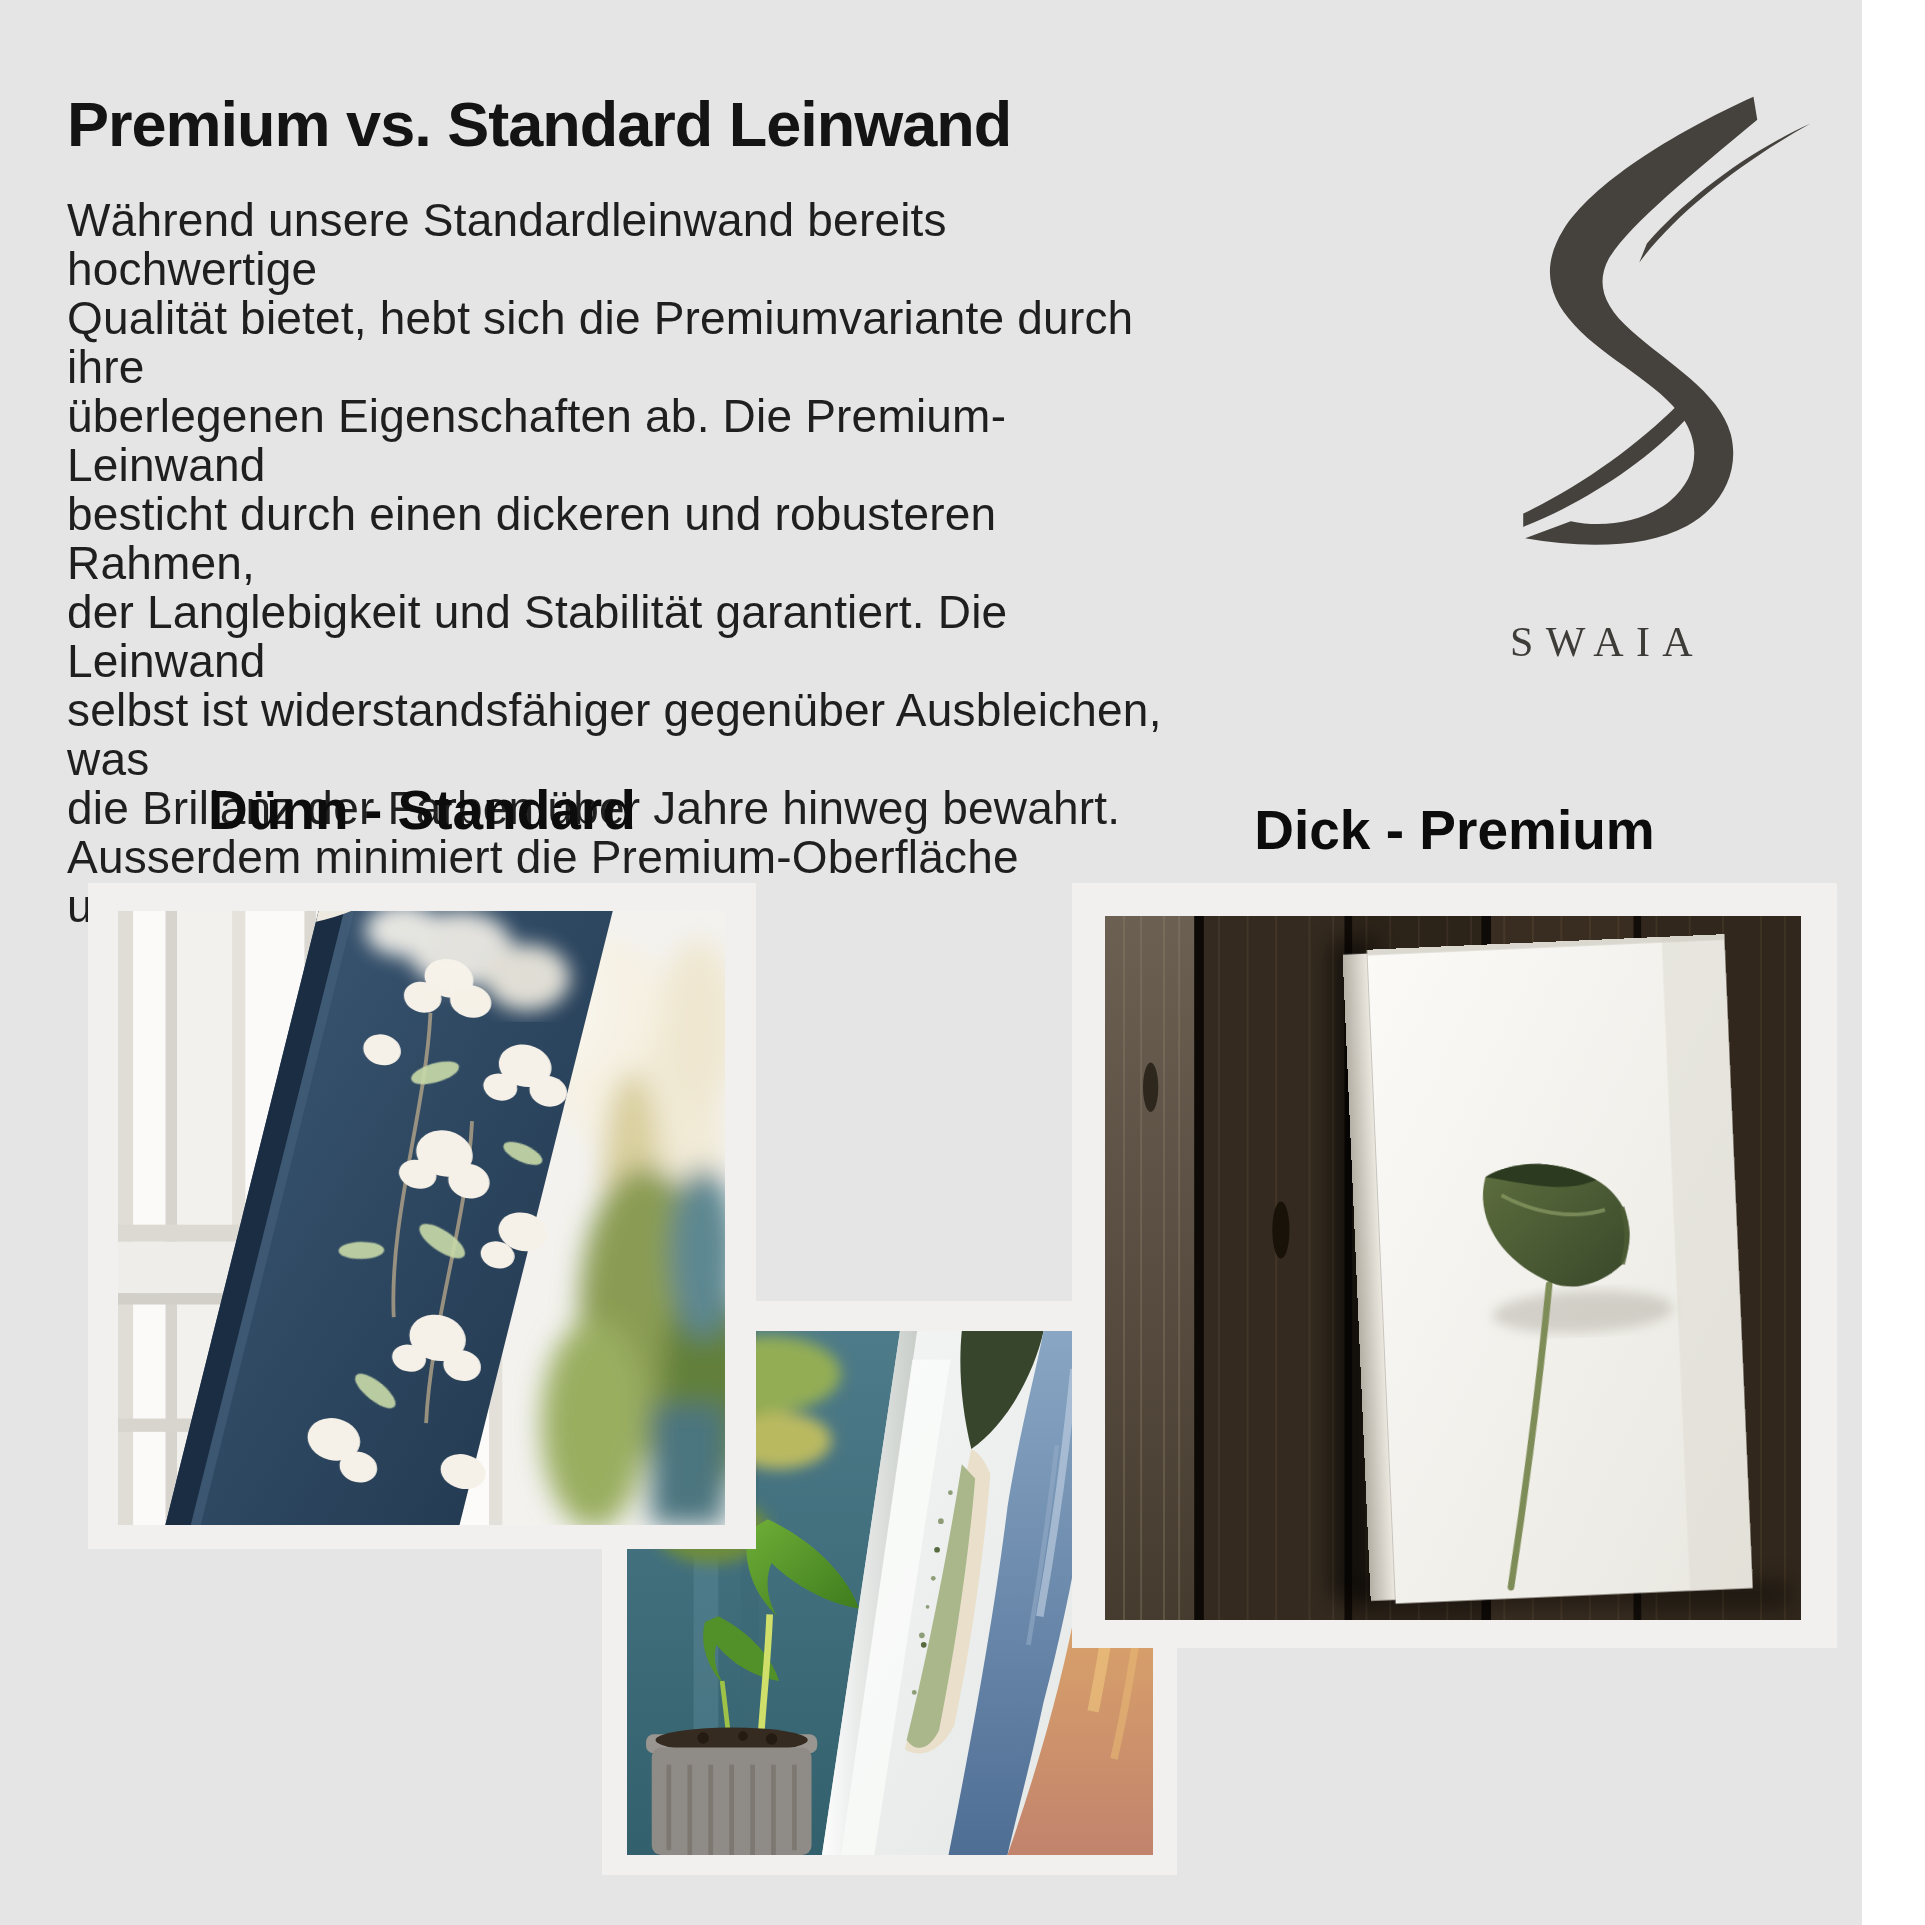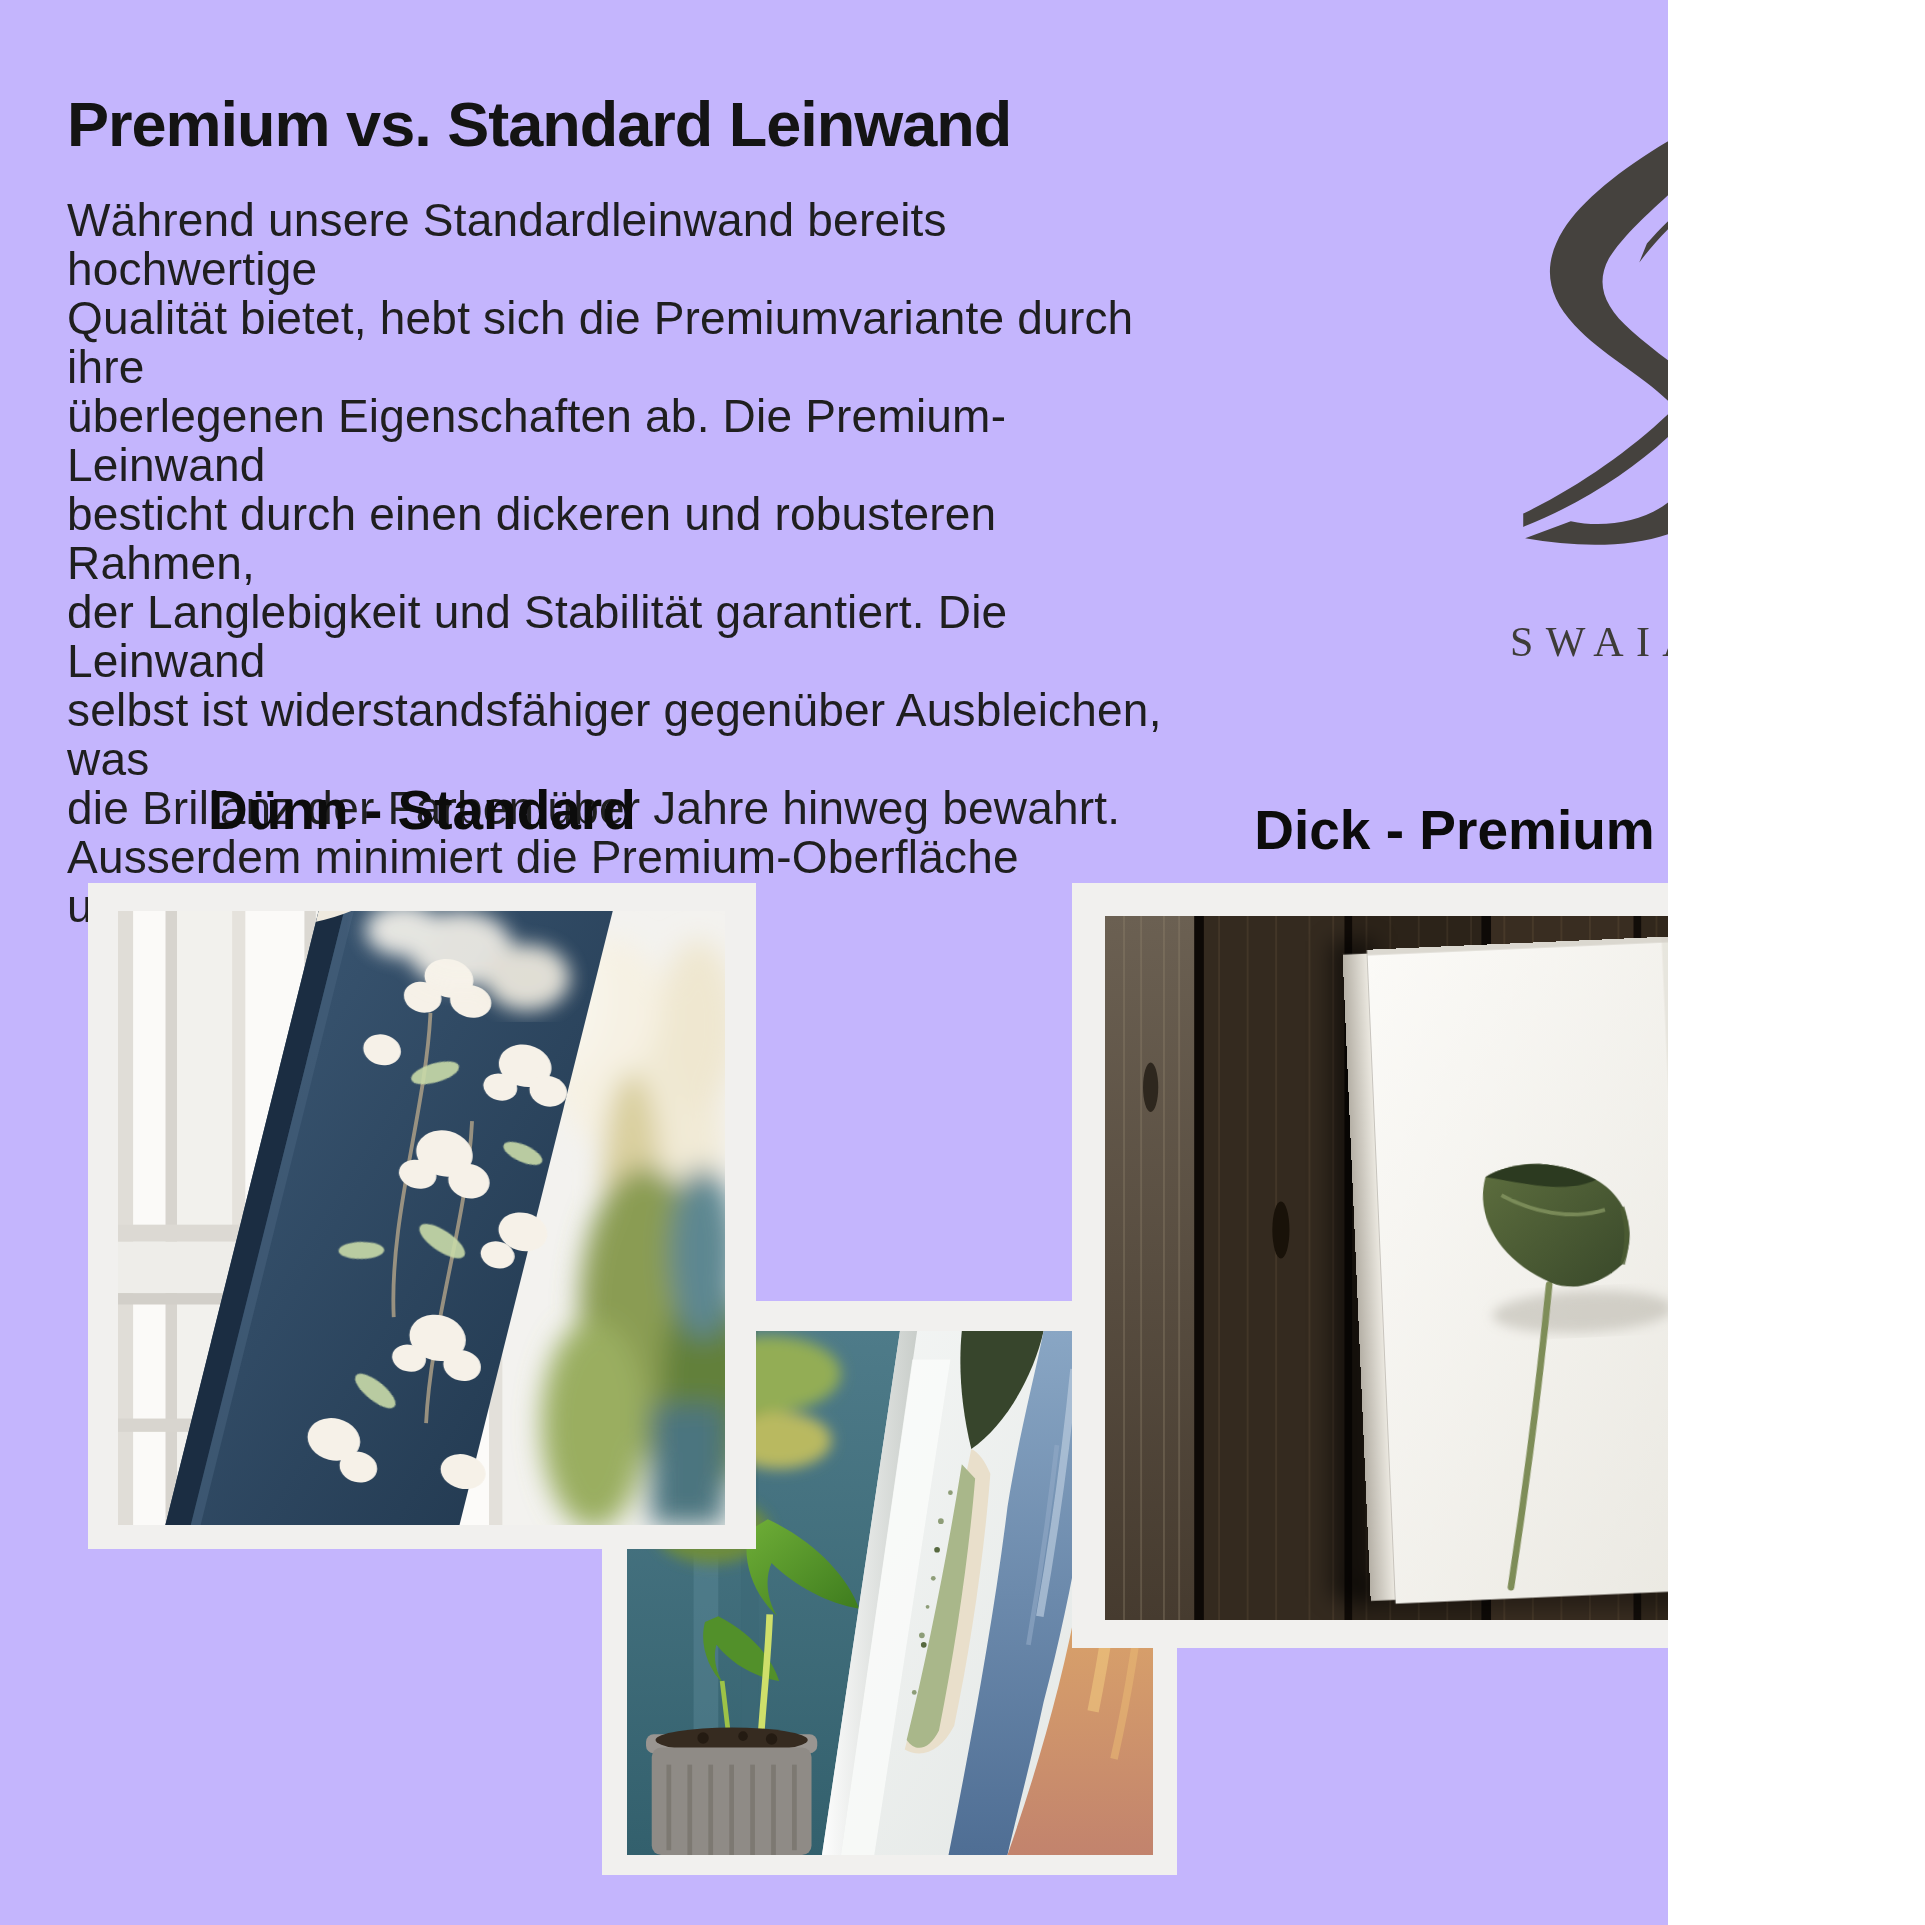--- a/index.html
+++ b/index.html
@@ -1,16 +1,16 @@
 <!DOCTYPE html>
 <html style="font-size:15px"><head>
 <meta charset="utf-8">
 <style>
   html,body{margin:0;padding:0;background:#ffffff;}
-  .page{position:relative;width:1668px;height:1926px;background:#c4b5fd;overflow:hidden;
+  .page{position:relative;width:1862px;height:1926px;background:#e5e5e5;overflow:hidden;
         font-family:"Liberation Sans","DejaVu Sans",sans-serif;color:#1e1e1e;}
   .title{position:absolute;left:67px;top:88px;margin:0;font-size:63px;font-weight:800;
          letter-spacing:-1px;color:#141414;white-space:nowrap;}
   .intro{position:absolute;left:67px;top:196px;width:1113px;margin:0;font-size:46px;
          line-height:49px;font-weight:400;color:#1f1f1f;white-space:pre-line;letter-spacing:0.2px;}
   .logo-mark{position:absolute;left:1508px;top:91px;width:333px;height:457px;}
   .brand-name{position:absolute;left:1479px;top:618px;width:257px;text-align:center;
          font-family:"Liberation Serif","DejaVu Serif",serif;font-size:42px;letter-spacing:12.4px;
          color:#3e3c38;}
   .col-label{position:absolute;margin:0;font-size:55px;font-weight:800;color:#0c0c0c;

